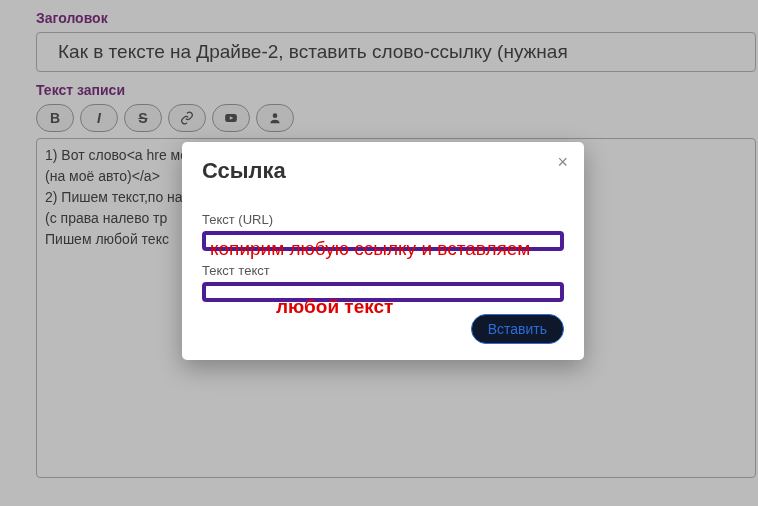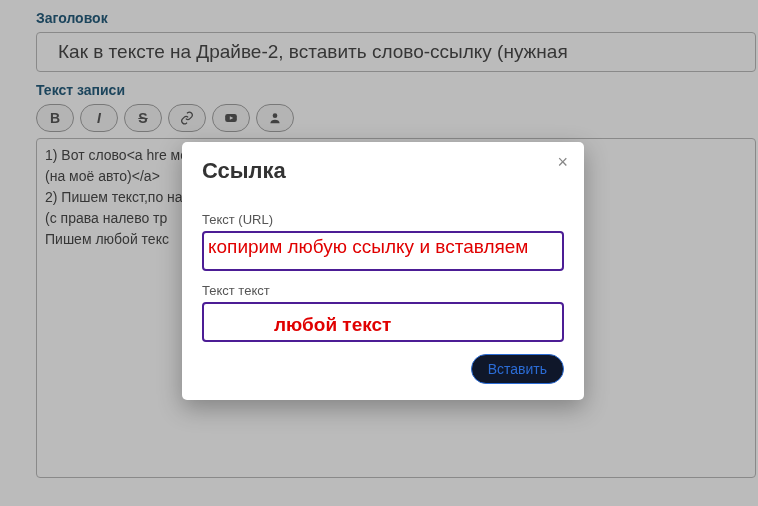--- a/index.html
+++ b/index.html
@@ -10,21 +10,21 @@
   height: 506px;
   overflow: hidden;
   position: relative;
 }
 .page {
   padding: 10px 0 0 36px;
 }
 .field-label {
   font-size: 14px;
   font-weight: bold;
-  color: #0c4a6e;
+  color: #701a75;
   margin-bottom: 6px;
 }
 .title-input {
   width: 720px;
   height: 40px;
   border: 1px solid #b3b3b3;
   border-radius: 4px;
   padding: 0 21px;
   font-size: 19px;
   color: #333;
@@ -94,22 +94,22 @@
   color: #333;
   margin-bottom: 28px;
 }
 .modal-label {
   font-size: 13px;
   color: #555;
   margin-bottom: 4px;
 }
 .modal-input {
   width: 100%;
-  height: 40px;
-  border: 2px solid #4c1d95;
+  height: 20px;
+  border: 4px solid #4c1d95;
   border-radius: 4px;
   background: #fff;
   position: relative;
   margin-bottom: 12px;
 }
 .overlay-text {
   position: absolute;
   font-family: 'Trebuchet MS', Arial, sans-serif;
   color: #e00000;
   font-size: 19px;

